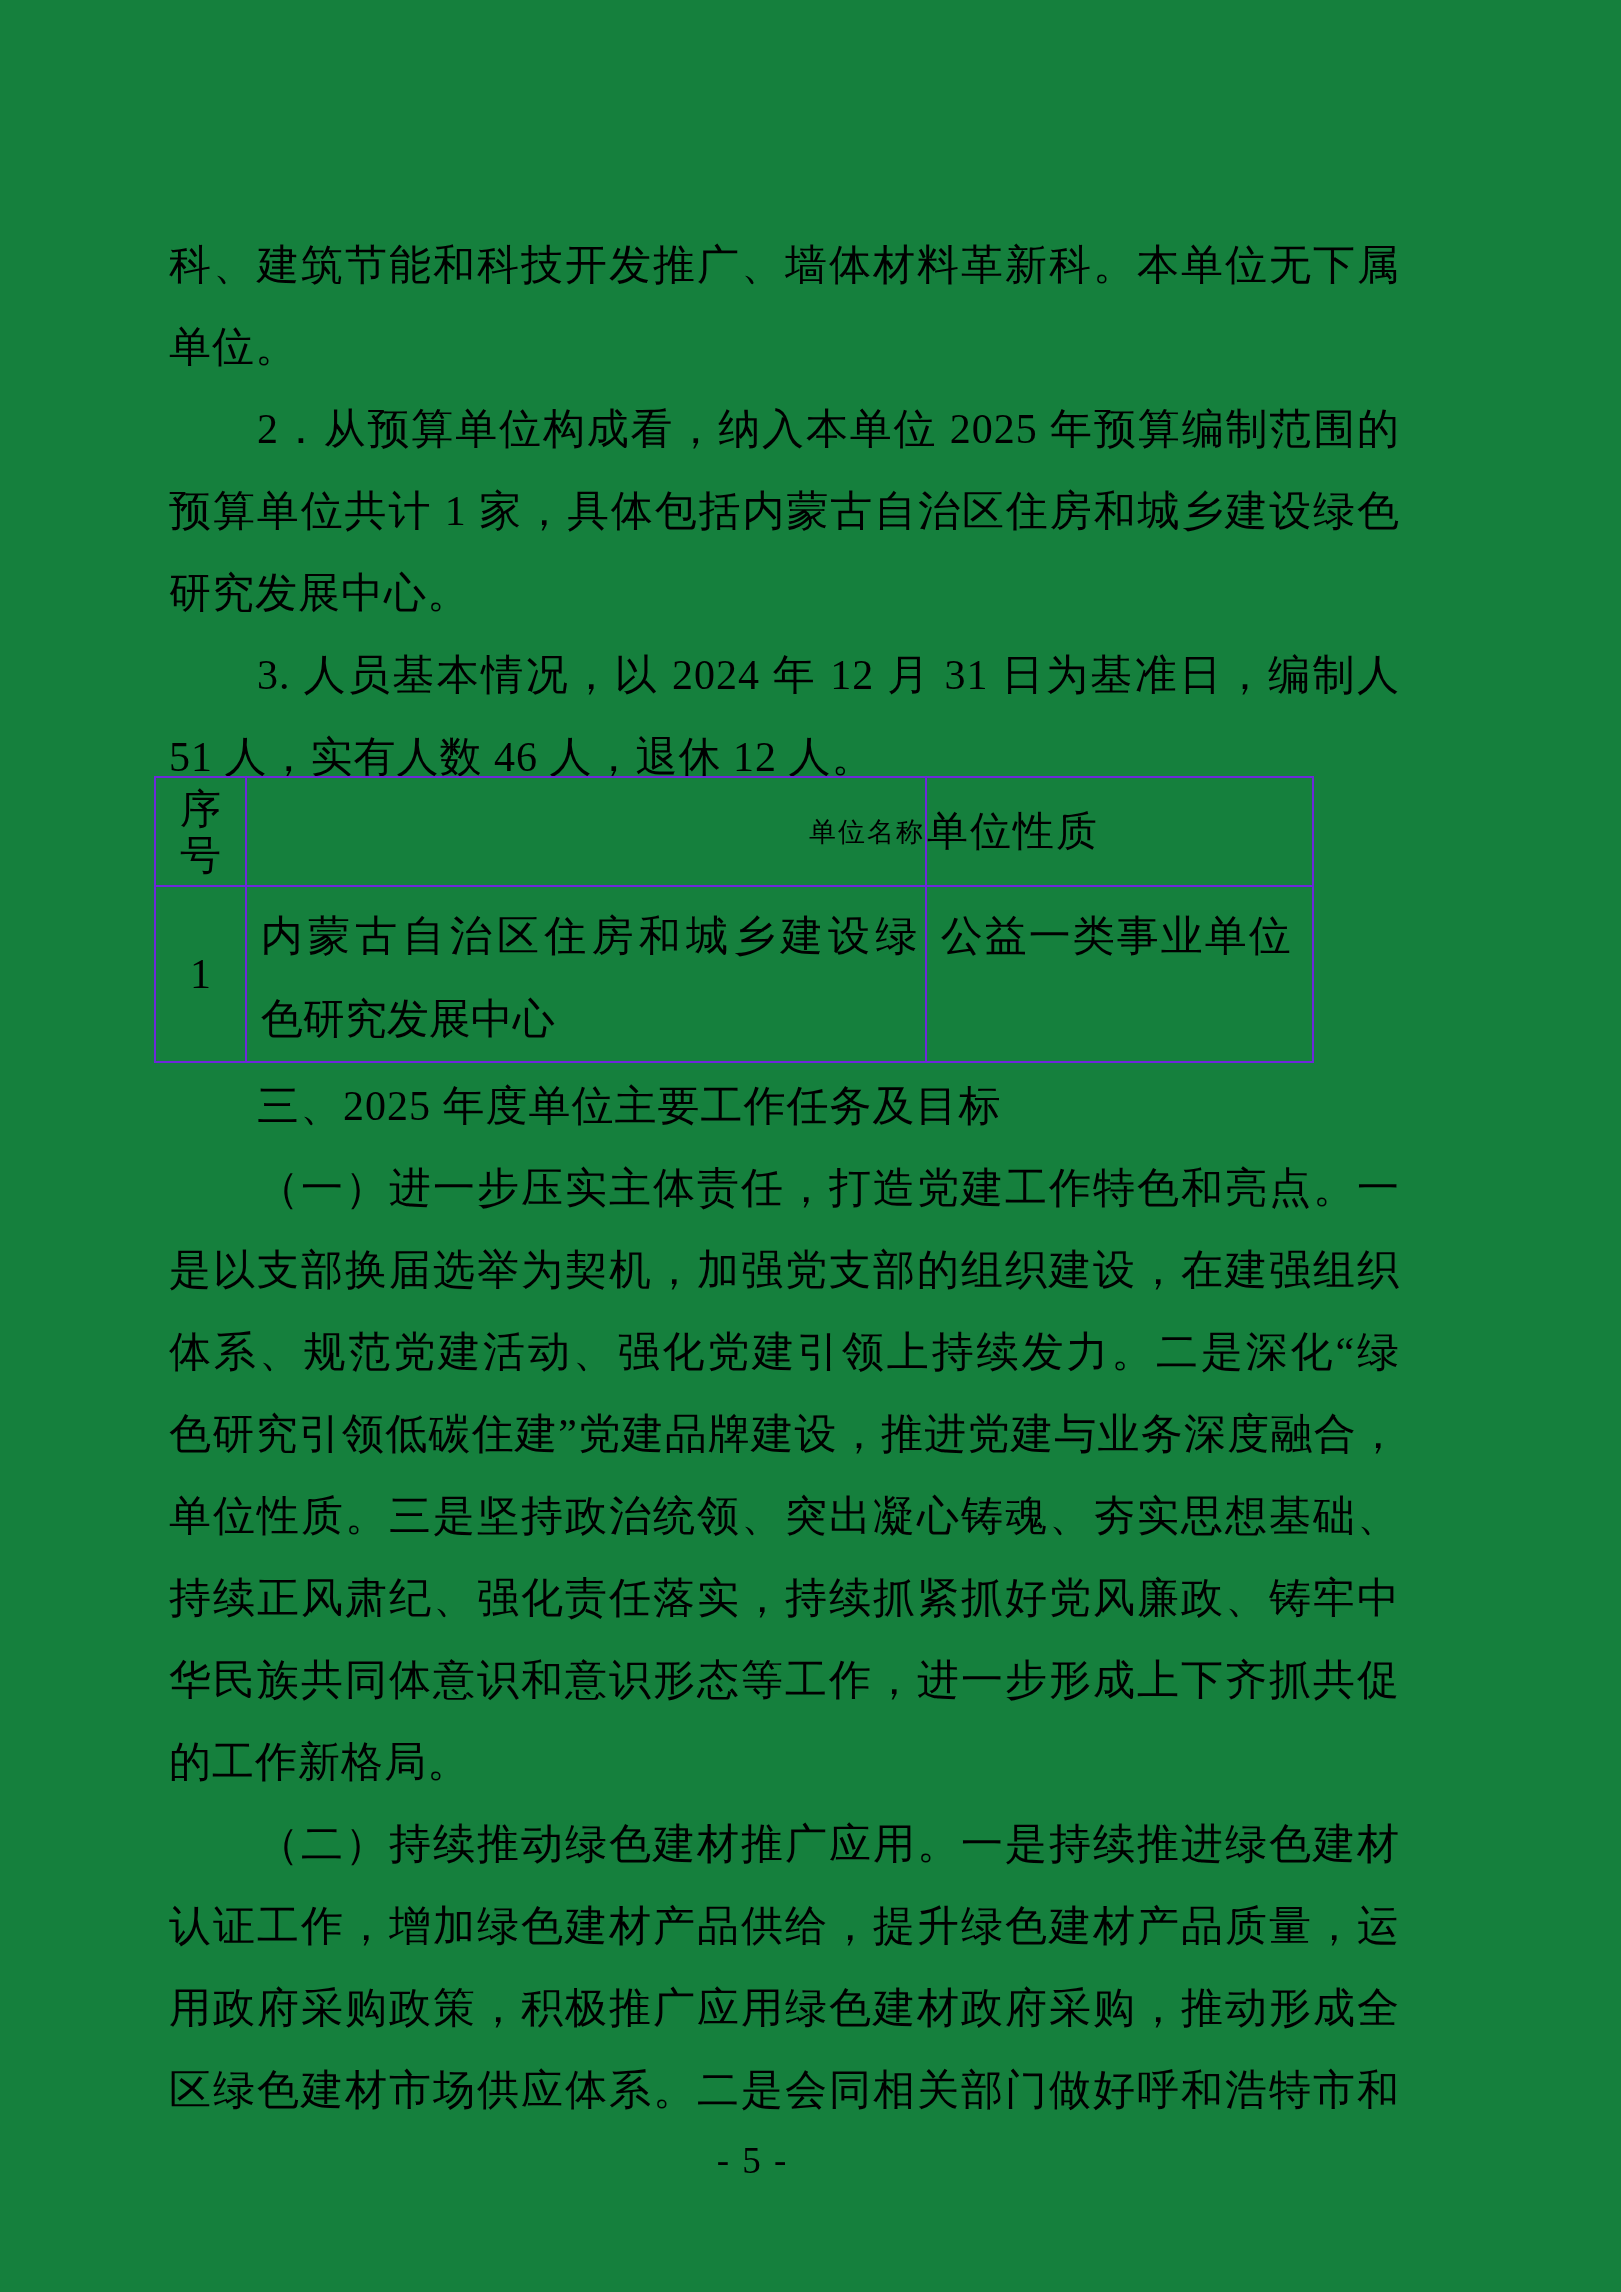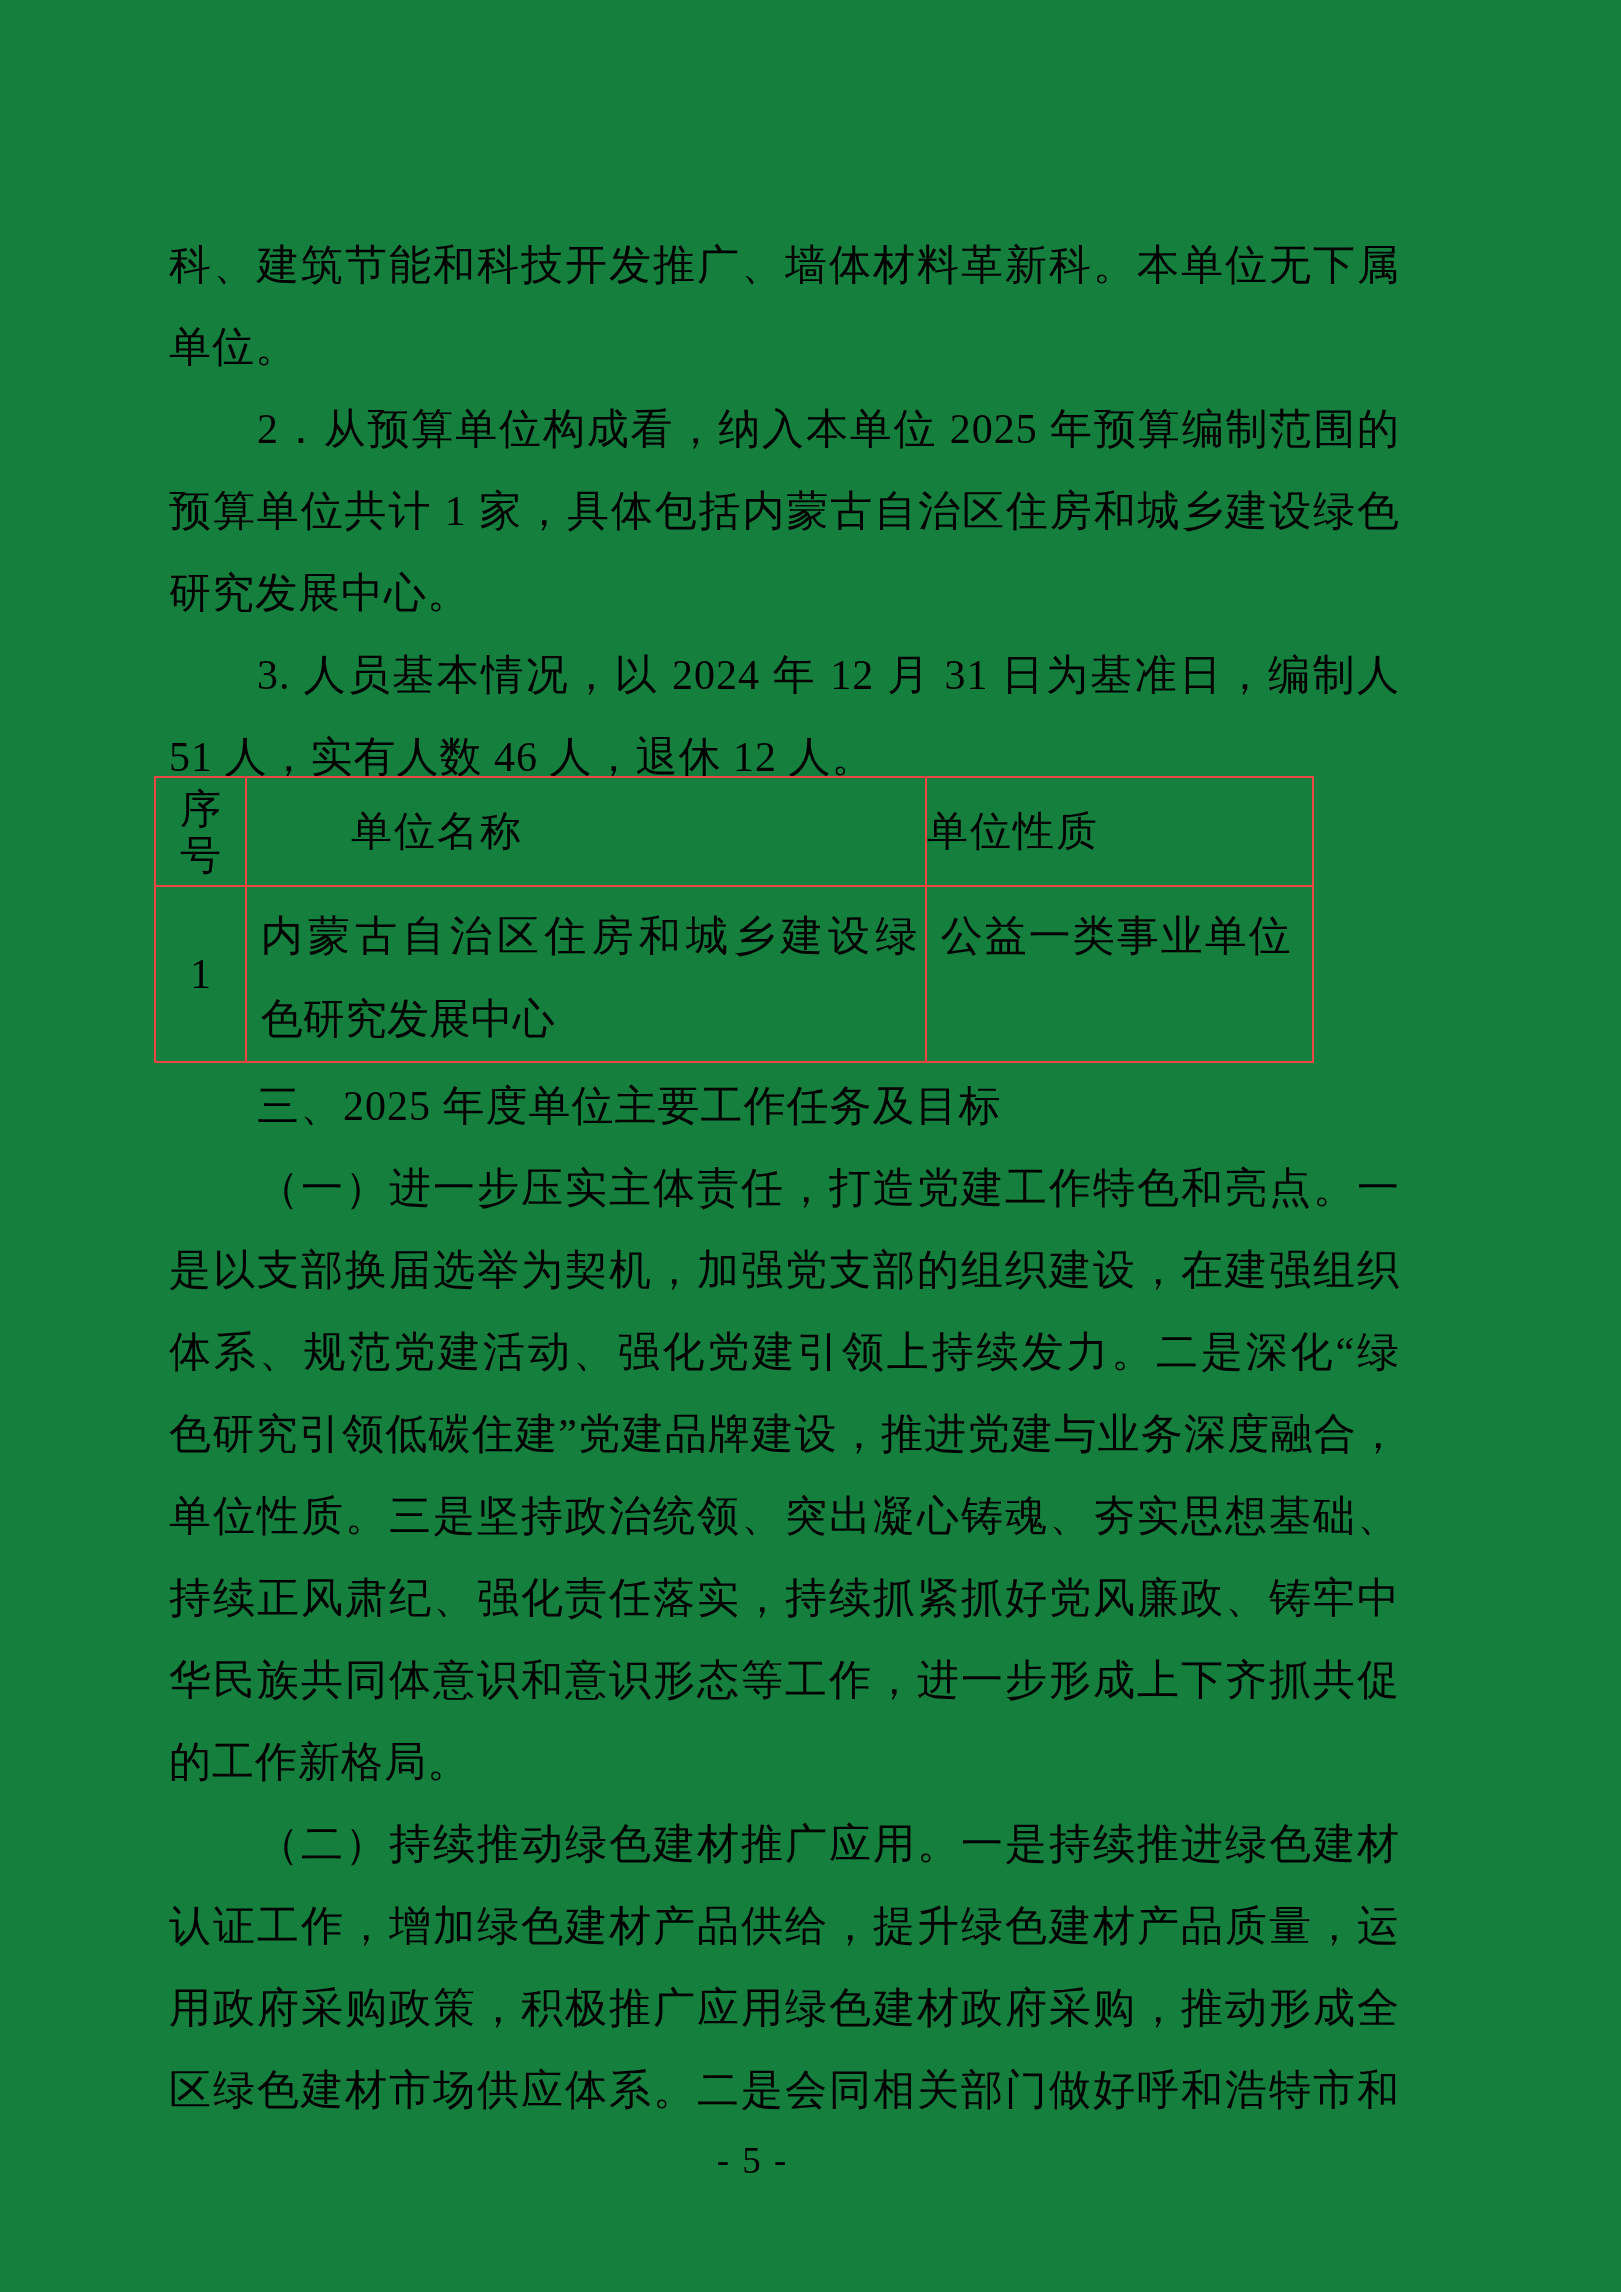--- a/index.html
+++ b/index.html
@@ -34,36 +34,36 @@
   .line.indent { padding-left:88px; }
 
   table.unit-table {
     position:absolute;
     left:154px; top:776px;
     width:1159px;
     border-collapse:collapse;
     table-layout:fixed;
   }
   .unit-table th, .unit-table td {
-    border:2px solid #ef4444;
+    border:2px solid #6d28d9;
     font-weight:normal;
     padding:0;
   }
   .unit-table thead tr { height:109px; }
   .unit-table tbody tr { height:166px; }
   th.col-no, td.cell-no { text-align:center; vertical-align:middle; }
   .no-inner {
     width:45px; margin:0 auto;
     font-size:41px; line-height:46px;
     text-align:center;
     word-break:break-all;
   }
   th.col-name {
-    text-align:left; padding-left:104px;
-    font-size:41px; vertical-align:middle;
+    text-align:right; padding-left:104px;
+    font-size:27px; vertical-align:middle;
     letter-spacing:2px;
     margin-left:16px;
   }
   th.col-nature {
     text-align:left; font-size:41px; vertical-align:middle;
     letter-spacing:2px;
   }
   td.cell-no { font-size:42px; }
   td.cell-name { vertical-align:top; padding:7.8px 7.8px 0 13.7px; }
   td.cell-name .cell-line {

